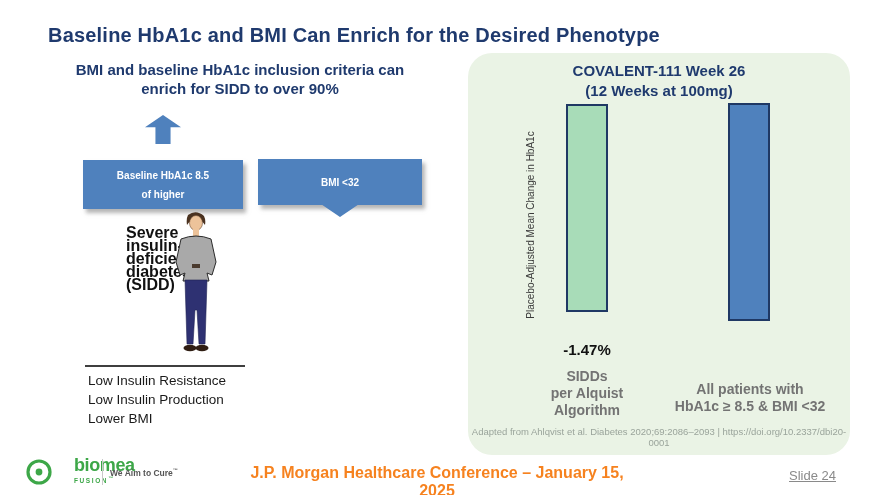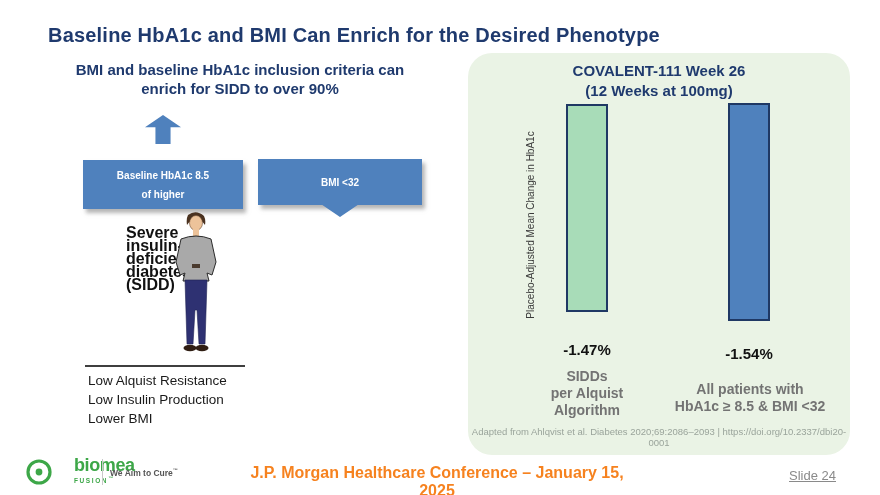--- a/index.html
+++ b/index.html
@@ -91,35 +91,34 @@
     <path d="M20 24 L28 24 L26 42 L24 48 L22 42 Z" fill="#5e4c40"></path>
     <path d="M9 27 Q24 21 39 27 L44 50 L40 63 L35 61 L37 69 L11 69 L13 61 L8 63 L4 50 Z" fill="#a9a9a9" stroke="#2b2b2b" stroke-width="1"></path>
     <path d="M20 52 L28 52 L28 56 L20 56 Z" fill="#4a3a2e"></path>
     <path d="M13 68 L35 68 L34 100 L33 132 L27 132 L25 98 L23 98 L21 132 L15 132 L14 100 Z" fill="#2e3172" stroke="#1f2252" stroke-width="0.6"></path>
     <ellipse cx="18" cy="136" rx="6.5" ry="3.2" fill="#2f1d12"></ellipse>
     <ellipse cx="30" cy="136" rx="6.5" ry="3.2" fill="#2f1d12"></ellipse>
   </svg>
 
   <div class="divider-line"></div>
   <div class="traits">
-    <div>Low Alquist Resistance</div>
+    <div>Low Insulin Resistance</div>
     <div>Low Insulin Production</div>
     <div>Lower BMI</div>
   </div>
 
   <div class="chart-panel">
     <div class="chart-title pre">COVALENT-111 Week 26
 (12 Weeks at 100mg)</div>
     <div class="y-label">Placebo-Adjusted Mean Change in HbA1c</div>
 
     <div class="bar bar0" style="height: 208px; background: rgb(168, 220, 184); border-color: rgb(31, 56, 100);"></div>
     <div class="bar bar1" style="height: 218px; background: rgb(79, 129, 189); border-color: rgb(31, 56, 100);"></div>
 
     <div class="bar-value value0">-1.47%</div>
-    <div class="bar-value value1">-1.54%</div>
 
     <div class="bar-caption caption0 pre">SIDDs
 per Alquist
 Algorithm</div>
     <div class="bar-caption caption1 pre">All patients with
 HbA1c ≥ 8.5 &amp; BMI &lt;32</div>
 
     <div class="citation">Adapted from Ahlqvist et al. Diabetes 2020;69:2086–2093 | https://doi.org/10.2337/dbi20-0001</div>
   </div>
 

